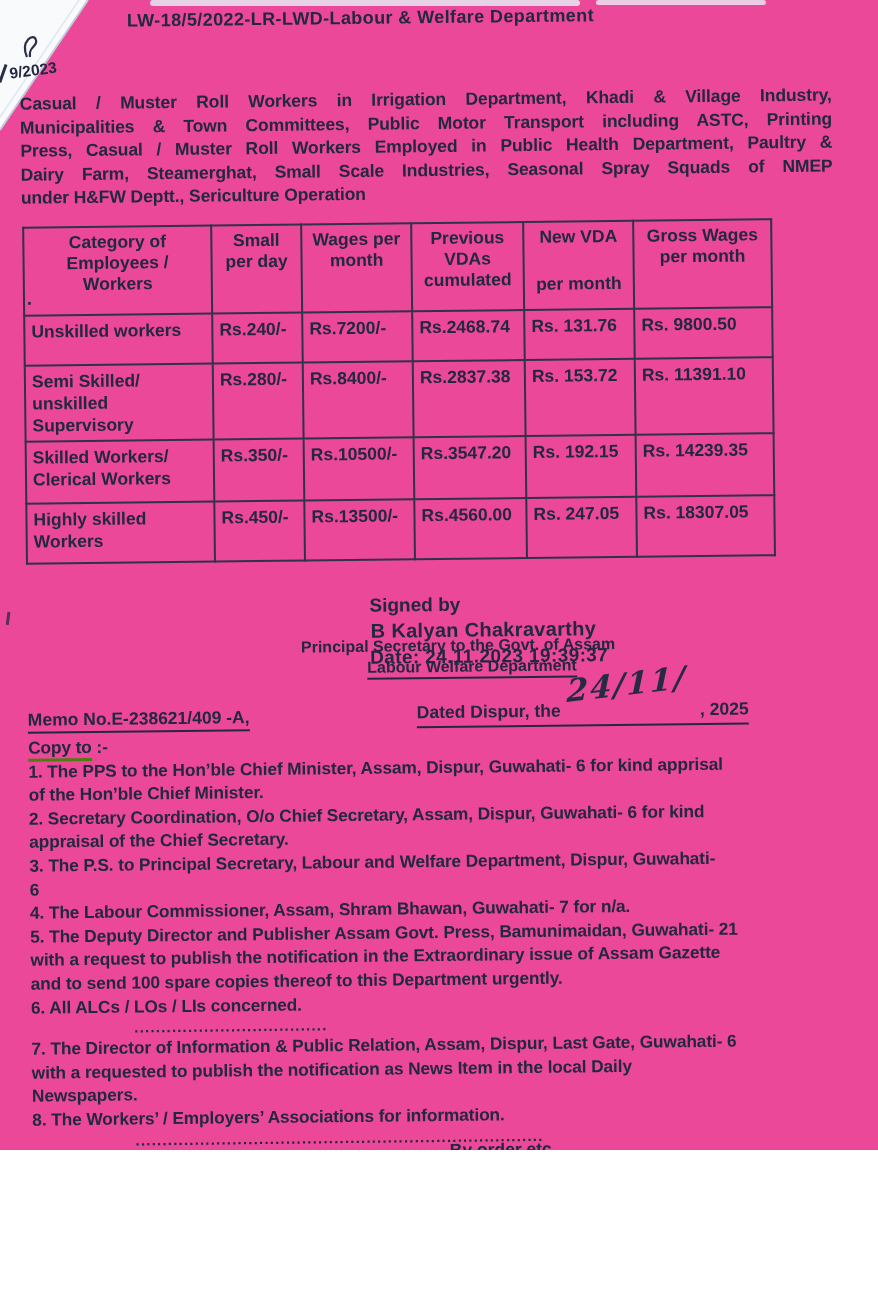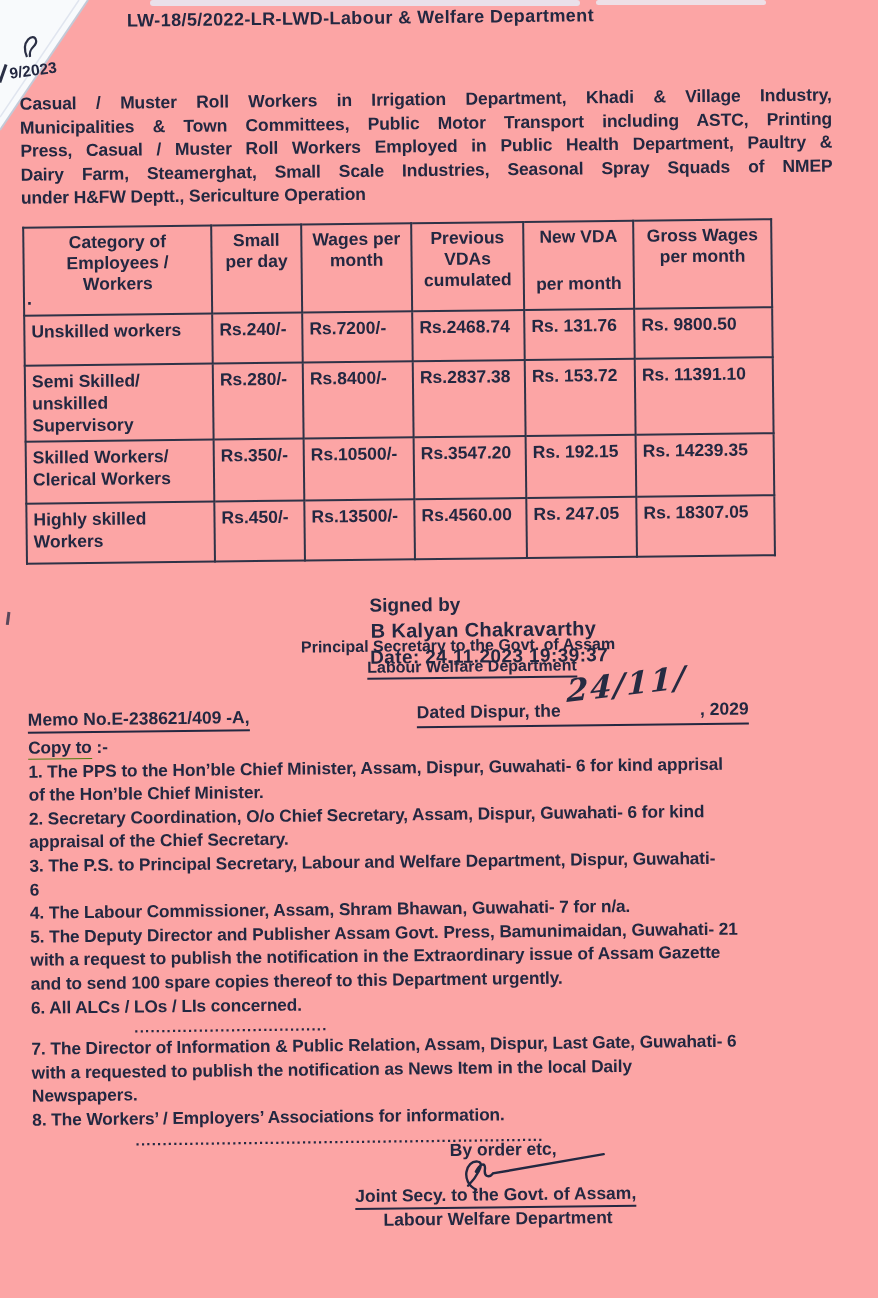--- a/index.html
+++ b/index.html
@@ -1,16 +1,16 @@
 <!DOCTYPE html>
 <html><head>
 <meta charset="utf-8">
 <style>
   html,body{margin:0;padding:0;background:#fff;}
-  .page{position:relative;width:878px;height:1298px;background:#fca5a5;overflow:hidden;
+  .page{position:relative;width:878px;height:1150px;background:#ec4899;overflow:hidden;
         font-family:"Liberation Sans",sans-serif;color:#232841;}
   .doc{position:absolute;inset:0;transform:rotate(-0.65deg);transform-origin:440px 650px;}
   .abs{position:absolute;}
 
   
   .title{left:134px;top:7px;font-size:18px;font-weight:700;letter-spacing:.4px;}
   .corner-note{left:16px;top:57px;font-size:15.5px;font-weight:700;transform:rotate(-7deg);}
   .clip-mark{left:8px;top:59px;width:2.5px;height:19px;background:#2a2f45;transform:rotate(20deg);}
 
   
@@ -38,21 +38,21 @@
 
   
   .memo-no{left:27px;top:705px;font-size:17.5px;font-weight:700;border-bottom:2px solid #232841;padding-bottom:1px;}
   .dated-line{left:416px;top:699px;width:332px;display:flex;justify-content:space-between;align-items:flex-end;
               font-size:17.5px;font-weight:700;border-bottom:2.5px solid #232841;padding-bottom:3px;height:24px;}
   .hand-date{left:566px;top:668px;font-size:31px;font-weight:600;font-style:italic;
              font-family:"DejaVu Serif",serif;letter-spacing:2px;transform:rotate(-6deg) skewX(-8deg);color:#262b42;}
 
   
   .copy-block{left:27px;top:732px;width:816px;font-size:17.3px;line-height:23.6px;font-weight:700;letter-spacing:-0.1px;}
-  .copy-to .u{border-bottom:1px solid #4d7c0f;padding-bottom:1px;}
+  .copy-to .u{border-bottom:3px solid #4d7c0f;padding-bottom:1px;}
   .cline{display:block;}
   .dots{margin-left:103px;font-size:15px;letter-spacing:1.2px;line-height:18px;}
 
   
   .footer{left:0;top:1140px;width:878px;height:120px;}
   .by-order{left:444px;top:0;font-size:17.5px;font-weight:700;}
   .foot-sig{left:440px;top:12px;}
   .joint-secy{left:349px;top:45px;font-size:17.5px;font-weight:700;border-bottom:2px solid #232841;padding-bottom:1px;}
   .foot-dept{left:377px;top:69px;font-size:17.5px;font-weight:700;}
 
@@ -172,21 +172,21 @@
     <div class="abs sig-principal">Principal Secretary to the Govt. of Assam</div>
     <div class="abs sig-lwd">Labour Welfare Department</div>
     <div class="abs sig-signed">Signed by</div>
     <div class="abs sig-name">B Kalyan Chakravarthy</div>
     <div class="abs sig-date">Date: 24.11.2023 19:39:37</div>
     <div class="abs left-mark"></div>
 
     <div class="abs memo-no">Memo No.E-238621/409 -A,</div>
     <div class="abs dated-line">
       <span>Dated Dispur, the</span>
-      <span>, 2029</span>
+      <span>, 2025</span>
     </div>
     <div class="abs hand-date">24/11/</div>
 
     <div class="abs copy-block">
       <div class="copy-to"><span class="u">Copy to</span><span> :-</span></div>
       <div>
         <span class="cline">1. The PPS to the Hon’ble Chief Minister, Assam, Dispur, Guwahati- 6 for kind apprisal</span>
         <span class="cline">of the Hon’ble Chief Minister.</span>
       </div>
       <div>

